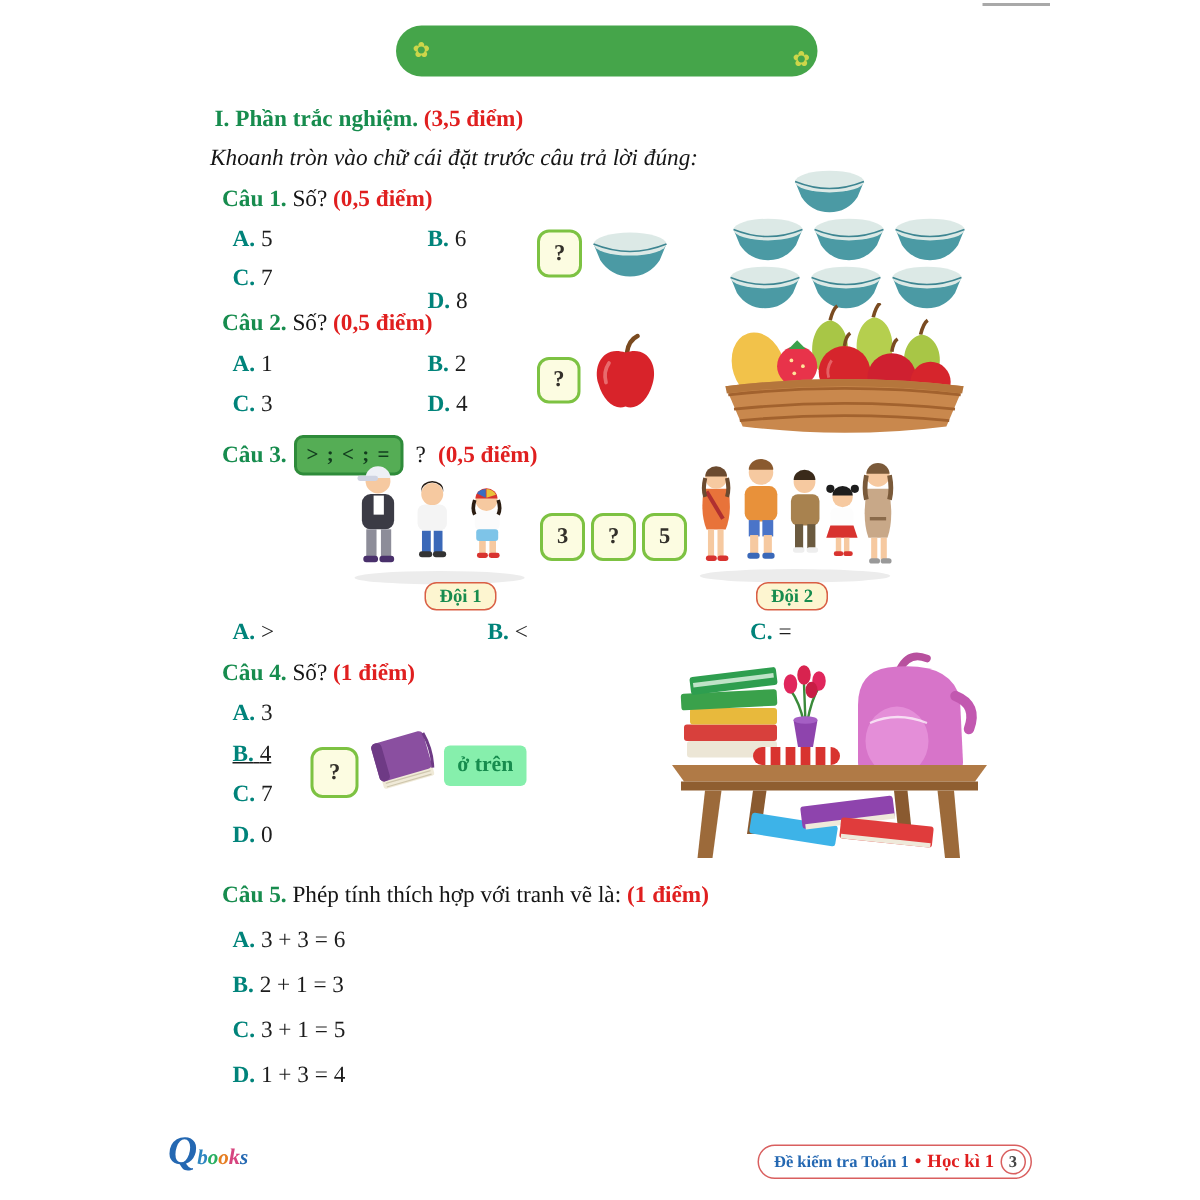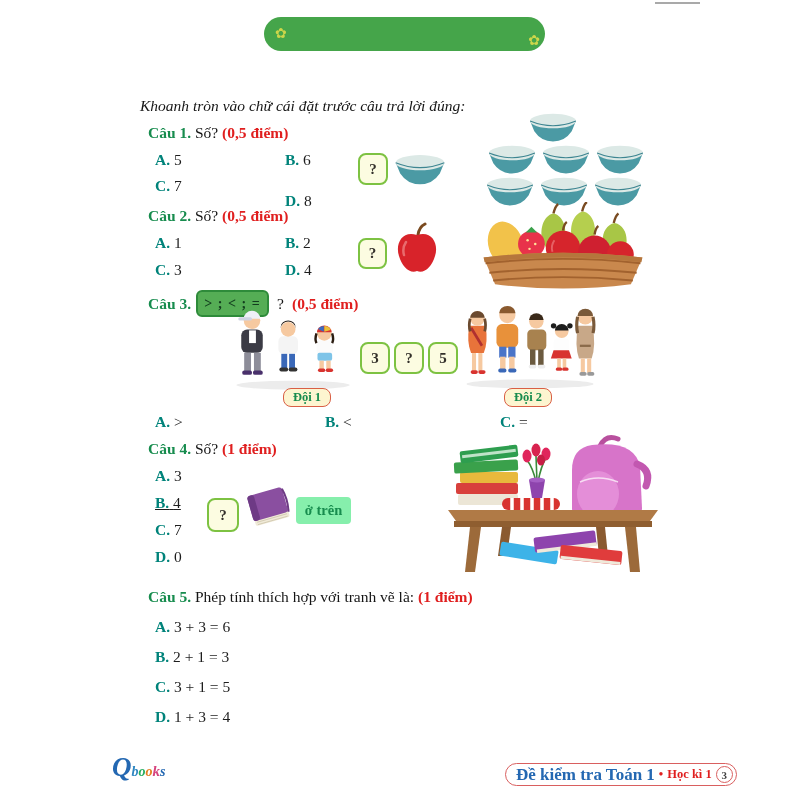--- a/index.html
+++ b/index.html
@@ -47,39 +47,43 @@
   .logo span{display:inline-block;}
   .lq{font-size:27px;color:#2468b2;}
   .l1{font-size:14px;color:#2e86c1;}
   .l2{font-size:14px;color:#27ae60;}
   .l3{font-size:14px;color:#e67e22;}
   .l4{font-size:15px;color:#d festivals;}
   .l4{font-size:15px;color:#d6447e;}
   .l5{font-size:14px;color:#2468b2;}
   .badge{left:505px;top:763px;height:23px;border:1.5px solid #d95f5f;border-radius:12px;
          display:flex;align-items:center;gap:4px;padding:0 3px 0 10px;background:#fff;}
-  .badge .bl{color:#2468b2;font-weight:bold;font-size:17px;}
+  .badge .bl{color:#2468b2;font-weight:bold;font-size:11px;}
   .badge .bd{color:var(--red);font-weight:bold;font-size:12.5px;}
   .badge .br{color:var(--red);font-weight:bold;font-size:12.5px;}
   .pagenum{width:17px;height:17px;border:1.2px solid #d95f5f;border-radius:50%;
            display:flex;align-items:center;justify-content:center;
            font-size:11px;color:#444;font-weight:bold;}
   svg{display:block;}
 </style>
 </head>
 <body>
 
 <div class="page">
   <div class="abs edge-line"></div>
 
   <div class="abs pill">
     <span class="flower l">✿</span>
     <span class="flower r">✿</span>
   </div>
 
+  <div class="abs sec-title">
+    <span>I. Phần trắc nghiệm.</span>
+    <span class="pts">(3,5 điểm)</span>
+  </div>
   <div class="abs instruction">Khoanh tròn vào chữ cái đặt trước câu trả lời đúng:</div>
 
   <div class="abs qhead" style="left:148px;top:124px;">
     <span class="qlabel">Câu 1.</span>
     <span class="qtext">Số?</span>
     <span class="pts">(0,5 điểm)</span>
   </div>
   <div class="abs opt" style="left:155px;top:151px;">
     <span class="letter">A.</span> <span>5</span></div>
   <div class="abs opt" style="left:285px;top:151px;">

